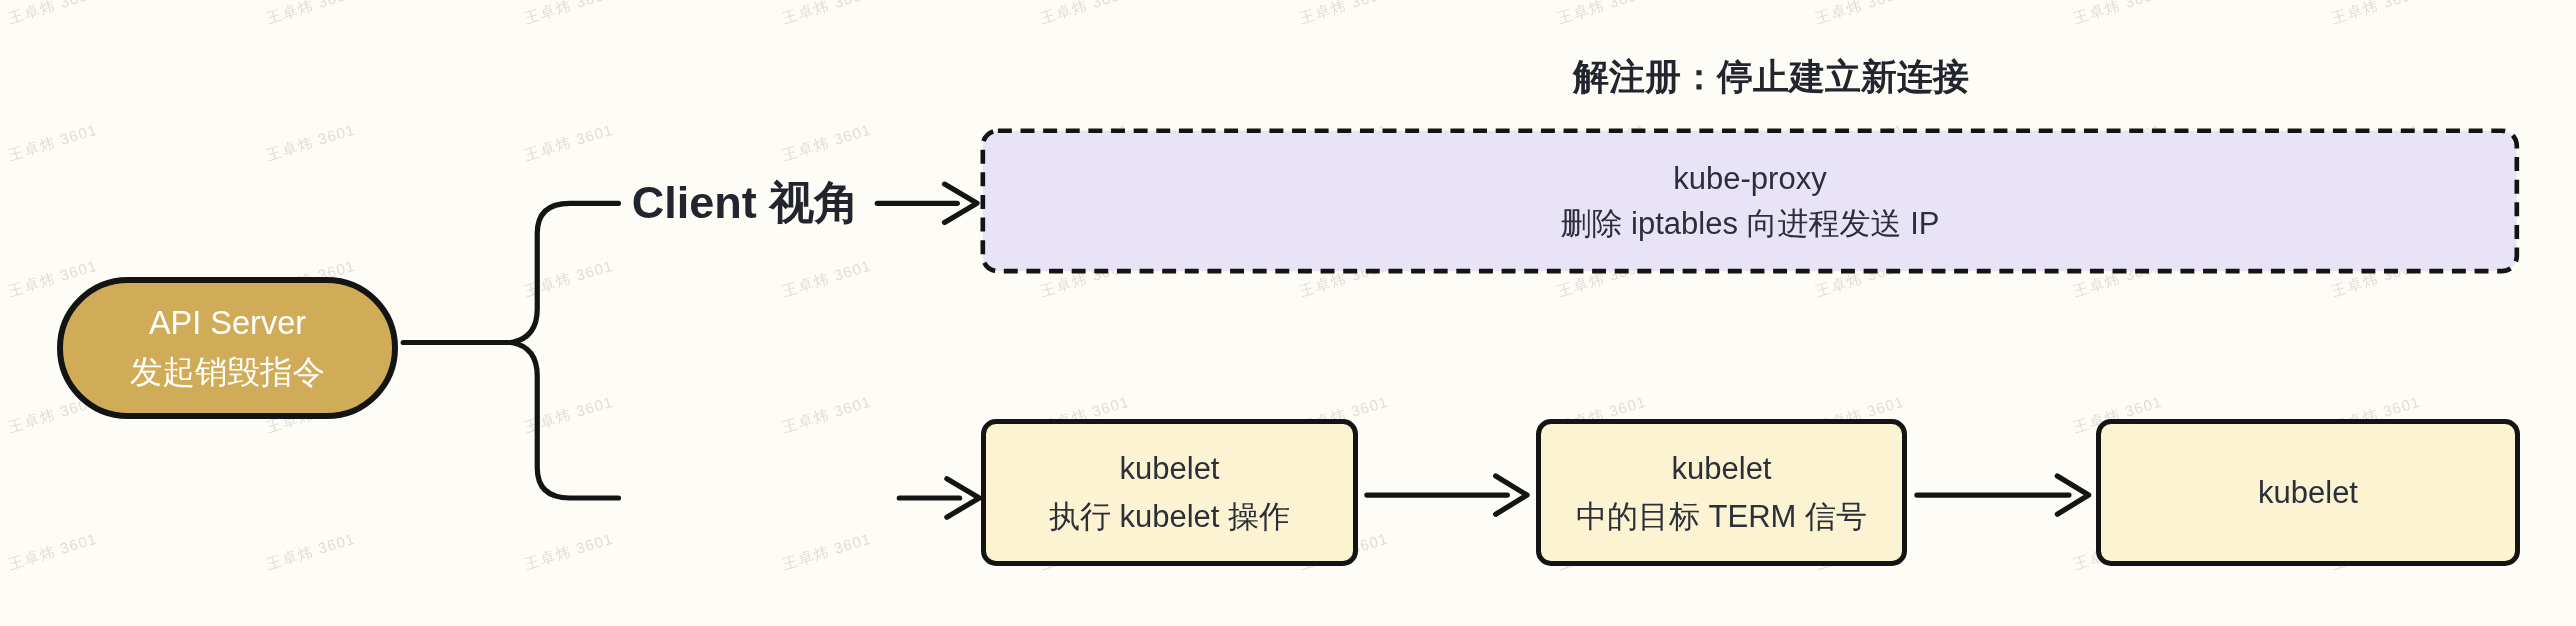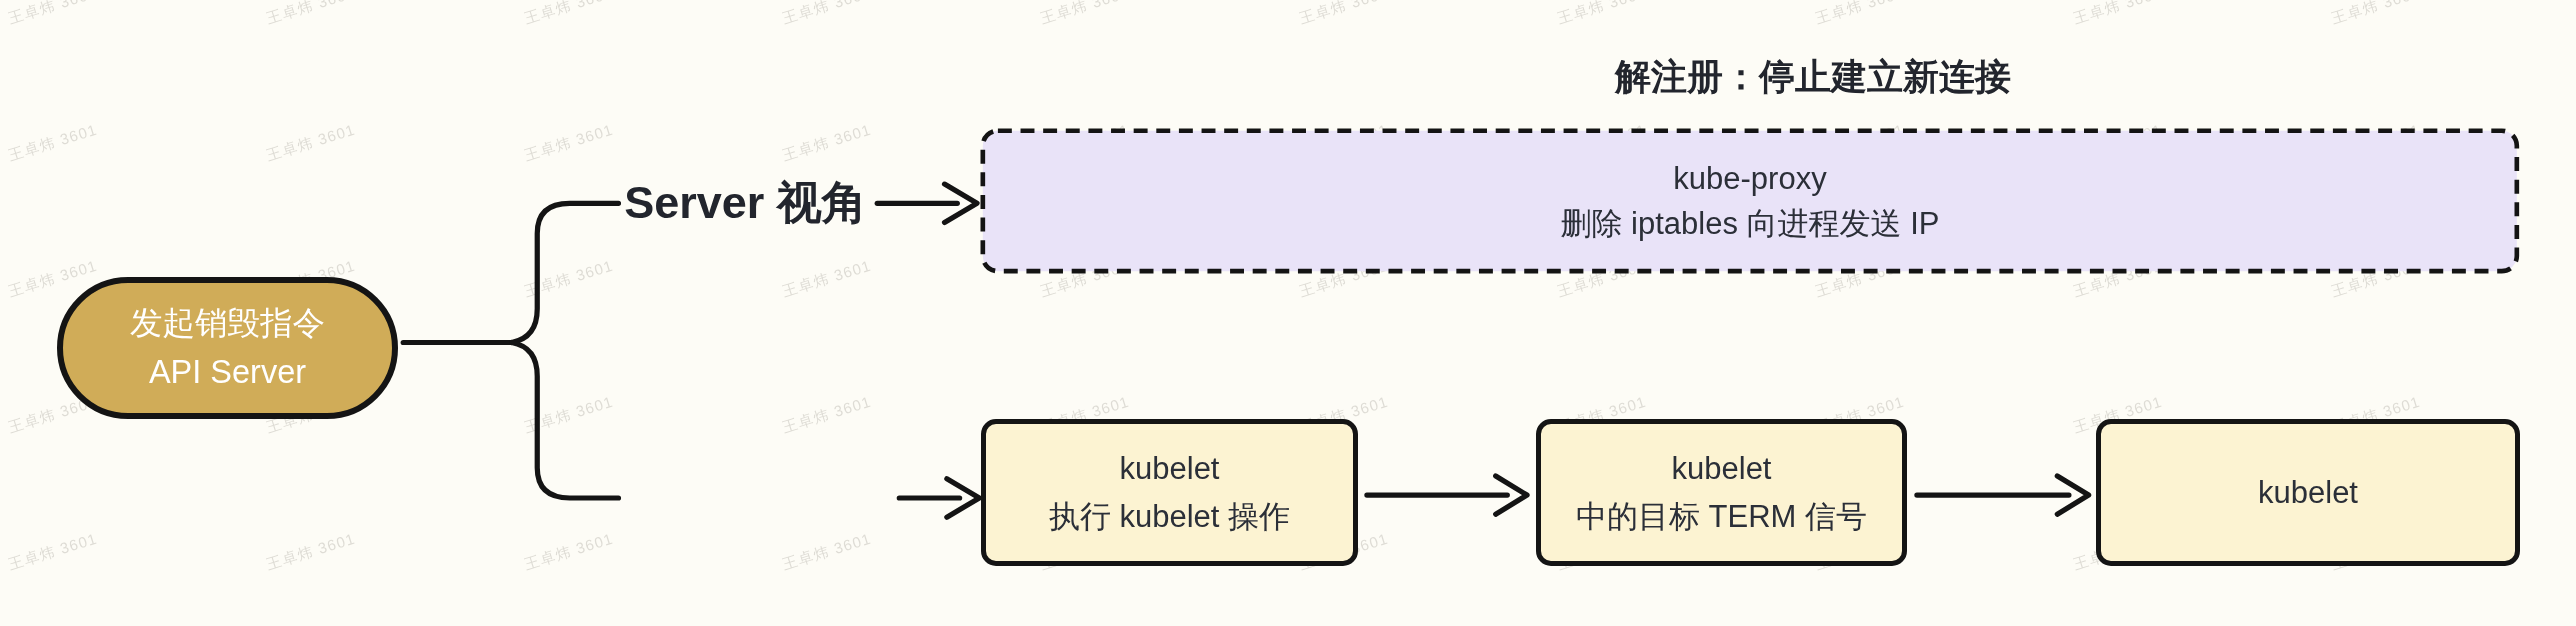--- a/index.html
+++ b/index.html
@@ -52,21 +52,21 @@
   .kubelet-3{left:2096px;width:424px;}
 
   .branch-label{
     position:absolute;display:flex;align-items:center;justify-content:center;
     font-weight:bold;color:#22252d;font-size:45px;white-space:nowrap;
   }
   .client-label{left:609px;top:174px;width:273px;height:58px;}
   .server-label{left:609px;top:469px;width:278px;height:58px;}
 
   .annotation-label{
-    position:absolute;left:1610px;top:58px;width:406px;height:39px;
+    position:absolute;left:1568px;top:58px;width:406px;height:39px;
     display:flex;align-items:center;justify-content:center;
     font-weight:bold;color:#22252d;font-size:36px;white-space:nowrap;
   }
 </style>
 </head>
 <body>
 
 <div id="canvas">
 
   <div id="watermarks">
@@ -136,25 +136,25 @@
     <path class="stroke" d="M1550 858 H1654"></path>
     <path class="stroke" d="M1632 825 L1688 858 L1632 891"></path>
 
     <path class="stroke" d="M2356 853 H2598"></path>
     <path class="stroke" d="M2578 820 L2632 853 L2578 886"></path>
     <path class="stroke" d="M3304 853 H3566"></path>
     <path class="stroke" d="M3546 820 L3600 853 L3546 886"></path>
   </svg>
 
   <div class="node root-node">
+    <span class="ln">API Server</span>
     <span class="ln">发起销毁指令</span>
-    <span class="ln">API Server</span>
   </div>
 
-  <div class="branch-label client-label">Server 视角</div>
+  <div class="branch-label client-label">Client 视角</div>
 
   <div class="annotation-label">解注册：停止建立新连接</div>
 
   <div class="node kube-proxy-node">
     <span class="ln">kube-proxy</span>
     <span class="ln">删除 iptables 向进程发送 IP</span>
   </div>
 
 
   <div class="node kubelet-node kubelet-1">

